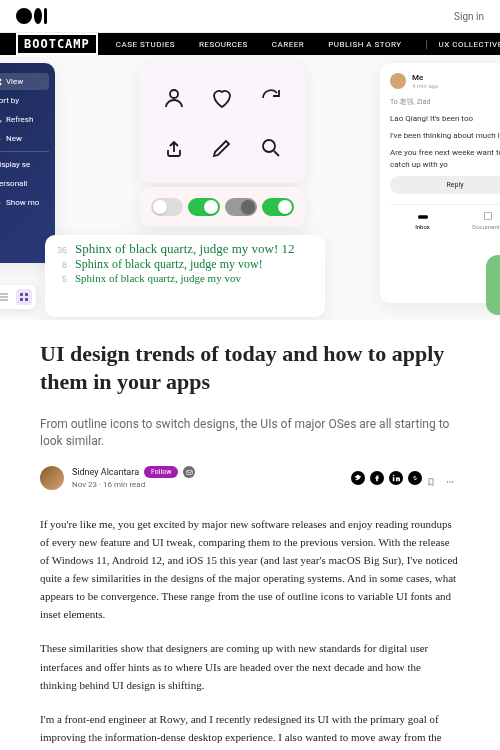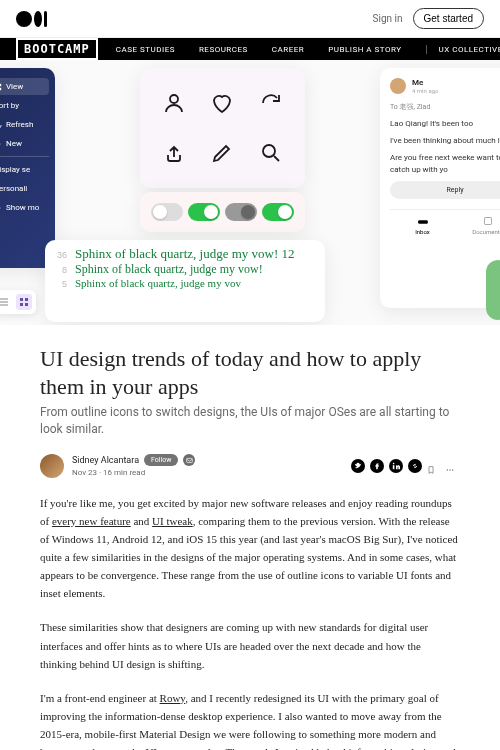--- a/index.html
+++ b/index.html
@@ -48,52 +48,51 @@
 .panel-text{left:45px;top:180px;width:280px;height:82px;background:#fff;padding:6px 10px;font-family:Georgia,serif}
 .text-line{display:flex;align-items:baseline;gap:8px;white-space:nowrap;overflow:hidden}
 .text-line .num{color:#bbb;font-size:9px;width:12px;text-align:right;font-family:sans-serif}
 .text-line .txt{color:#15803d}
 .tl1 .txt{font-size:13px}.tl2 .txt{font-size:12px}.tl3 .txt{font-size:11px}
 .view-toggle{position:absolute;left:-8px;top:230px;background:#fff;border-radius:6px;padding:4px;display:flex;gap:4px;box-shadow:0 2px 8px rgba(0,0,0,0.1)}
 .view-toggle div{width:16px;height:16px;display:flex;align-items:center;justify-content:center;border-radius:3px}
 .view-toggle .active{background:#ece5fa}
 .green-bar{position:absolute;right:-10px;top:200px;width:24px;height:60px;background:#7bc47f;border-radius:12px}
 .article{padding:20px 40px}
-.article h1{font-family:Georgia,serif;font-size:22px;line-height:1.25;margin-bottom:4px;font-weight:400}
+.article h1{font-family:Georgia,serif;font-size:22px;line-height:1.25;margin-bottom:21px;font-weight:700}
 .subtitle{color:#6b6b6b;font-size:12px;line-height:1.4;margin-bottom:16px}
-.byline{display:flex;align-items:center;justify-content:space-between;margin-bottom:16px}
+.byline{display:flex;align-items:center;justify-content:space-between;margin-bottom:25px}
 .author{display:flex;align-items:center;gap:8px}
 .author-av{width:24px;height:24px;border-radius:50%;background:linear-gradient(135deg,#8b5a2b,#d4a574)}
 .author-info{font-size:9px}
 .author-name{display:flex;align-items:center;gap:5px}
-.follow-btn{background:#737373;color:#fff;font-size:7px;padding:2px 7px;border-radius:10px}
+.follow-btn{background:#a21caf;color:#fff;font-size:7px;padding:2px 7px;border-radius:10px}
 .mail-btn{background:#6b6b6b;width:12px;height:12px;border-radius:50%;display:flex;align-items:center;justify-content:center}
 .mail-btn svg{width:7px;height:7px;stroke:#fff;fill:none}
 .meta{color:#6b6b6b;font-size:8px;margin-top:2px}
 .share-icons{display:flex;gap:5px;align-items:center}
 .share-icons .si{width:14px;height:14px;background:#000;border-radius:50%;display:flex;align-items:center;justify-content:center}
 .share-icons svg{width:8px;height:8px;fill:#fff}
 .share-icons .bm svg,.share-icons .more svg{fill:#6b6b6b}
 .share-icons .bm,.share-icons .more{background:none;width:14px;height:14px}
 .body-text{font-family:Georgia,serif;font-size:11px;line-height:1.65;color:#242424}
 .body-text p{margin-bottom:16px}
-.body-text a{color:inherit;text-decoration:underline}
+.body-text a{color:inherit;}
 </style>
 </head>
 <body>
 
 <div class="top-bar">
   <div class="medium-logo">
     <div class="dot"></div>
       <div class="oval"></div>
       <div class="bar"></div>
   </div>
   <div class="top-actions">
     <span class="signin">Sign in</span>
-    <button class="getstarted">Get started</button>
   </div>
 </div>
 
 <div class="pub-bar">
   <div class="pub-logo">BOOTCAMP</div>
   <div class="pub-nav">
     <span>CASE STUDIES</span>
     <span>RESOURCES</span>
     <span>CAREER</span>
     <span>PUBLISH A STORY</span>

